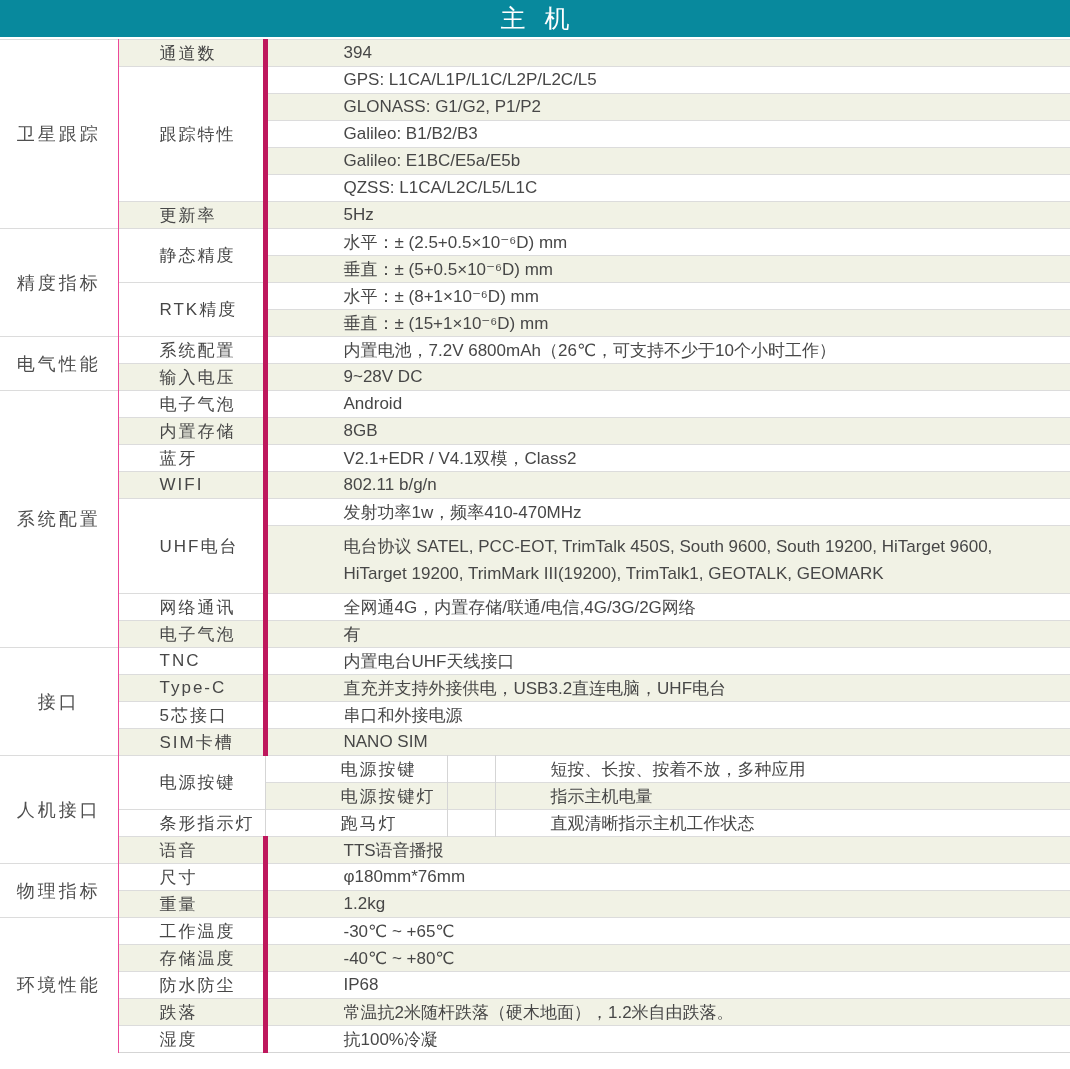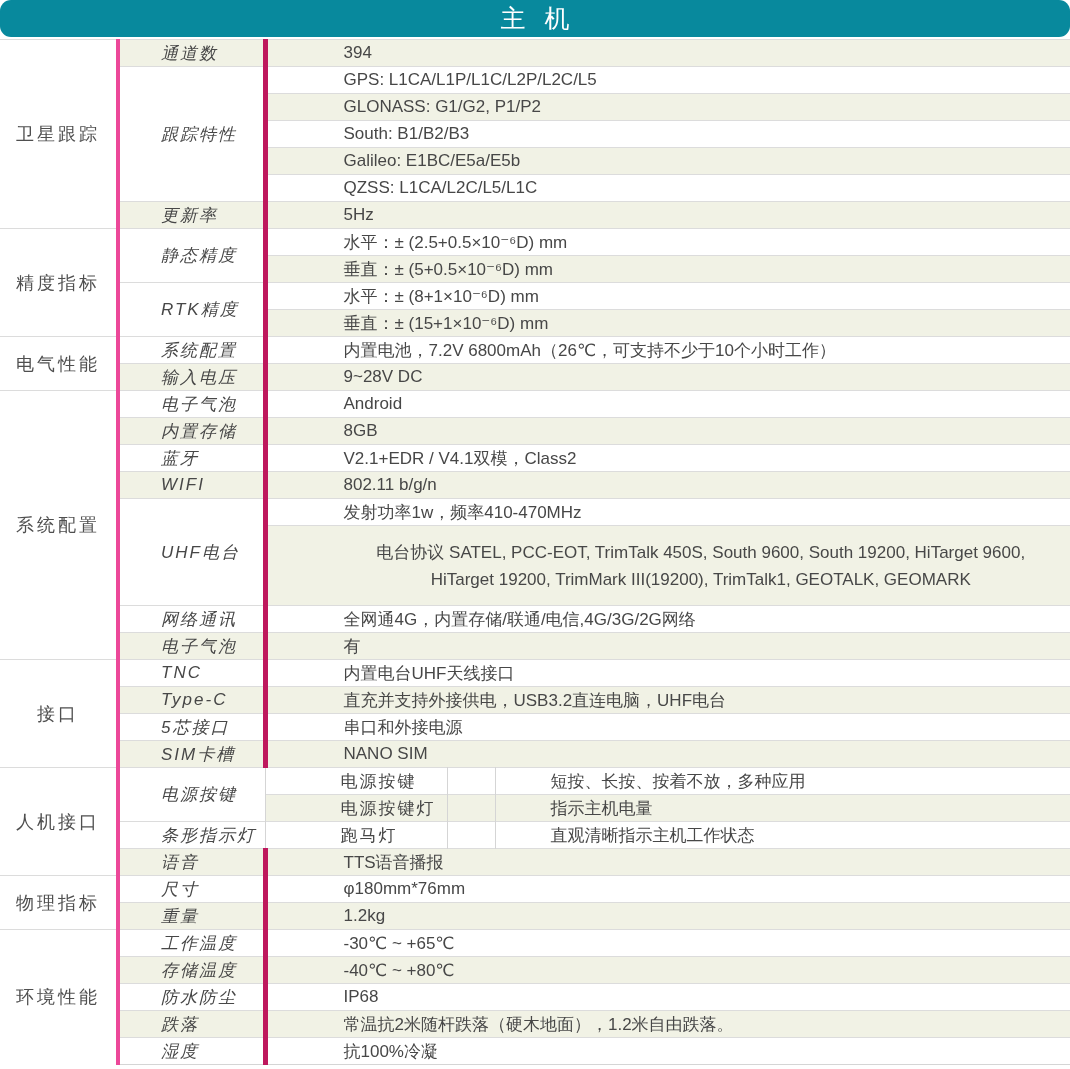--- a/index.html
+++ b/index.html
@@ -4,46 +4,46 @@
 <style>
   * { box-sizing: border-box; }
   html, body { margin: 0; padding: 0; }
   body {
     width: 1070px; height: 1069px; background: #ffffff;
     font-family: "Liberation Sans", "DejaVu Sans", sans-serif;
     color: #474747;
   }
   .header-bar {
     height: 37px; background: #08899D;
-    display: flex; align-items: center; justify-content: center; border-radius: 11px;
+    display: flex; align-items: center; justify-content: center;
   }
   .header-title {
     color: #ffffff; font-size: 25px; letter-spacing: 6px; padding-left: 6px;
     font-weight: 400;
   }
   table.spec {
     border-collapse: collapse; table-layout: fixed;
     width: 1070px; margin-top: 2px; font-size: 17px;
   }
   .spec tr { height: 27px; }
-  .spec tr.tall { height: 80px; text-align: center; }
+  .spec tr.tall { height: 68px; }
   .spec tr.b { background: #F1F2E5; }
   .spec tr.w { background: #FFFFFF; }
   .spec td {
     padding: 0; border-top: 1px solid #DCDCDC;
     overflow: hidden; white-space: nowrap; vertical-align: middle;
   }
   .spec tr:last-child td { border-bottom: 1px solid #D5D5D5; margin-left: 36px; }
   td.cat {
-    background: #ffffff; border-right: 4px solid #ec4899;
+    background: #ffffff; border-right: 1px solid #ec4899;
     text-align: center; font-size: 18px; letter-spacing: 3px; color: #4F4F4F;
   }
   td.lbl {
     padding-left: 41px; letter-spacing: 2px;
-    border-left: 1px solid #D5D5D5; border-right: 1px solid #D5D5D5; font-style: italic;
+    border-left: 1px solid #D5D5D5; border-right: 1px solid #D5D5D5;
   }
   td.val { padding-left: 76px; border-left: 5px solid #be185d; }
   td.sub {
     padding-left: 75px; letter-spacing: 2px;
     border-left: 1px solid #D5D5D5; border-right: 1px solid #D5D5D5;
   }
   td.gap { border-right: 1px solid #D5D5D5; }
   td.desc { padding-left: 55px; }
   td.wrap { white-space: normal; line-height: 27px; padding-right: 12px; }
 </style>
@@ -70,21 +70,21 @@
     <td class="val" colspan="3">394</td>
   </tr>
   <tr class="w">
     <td class="lbl" rowspan="5">跟踪特性</td>
     <td class="val" colspan="3">GPS: L1CA/L1P/L1C/L2P/L2C/L5</td>
   </tr>
   <tr class="b">
         <td class="val" colspan="3">GLONASS: G1/G2, P1/P2</td>
       </tr>
   <tr class="w">
-        <td class="val" colspan="3">South: B1/B2/B3</td>
+        <td class="val" colspan="3">Galileo: B1/B2/B3</td>
       </tr>
   <tr class="b">
         <td class="val" colspan="3">Galileo: E1BC/E5a/E5b</td>
       </tr>
   <tr class="w">
         <td class="val" colspan="3">QZSS: L1CA/L2C/L5/L1C</td>
       </tr>
   <tr class="b">
     <td class="lbl">更新率</td>
     <td class="val" colspan="3">5Hz</td>

